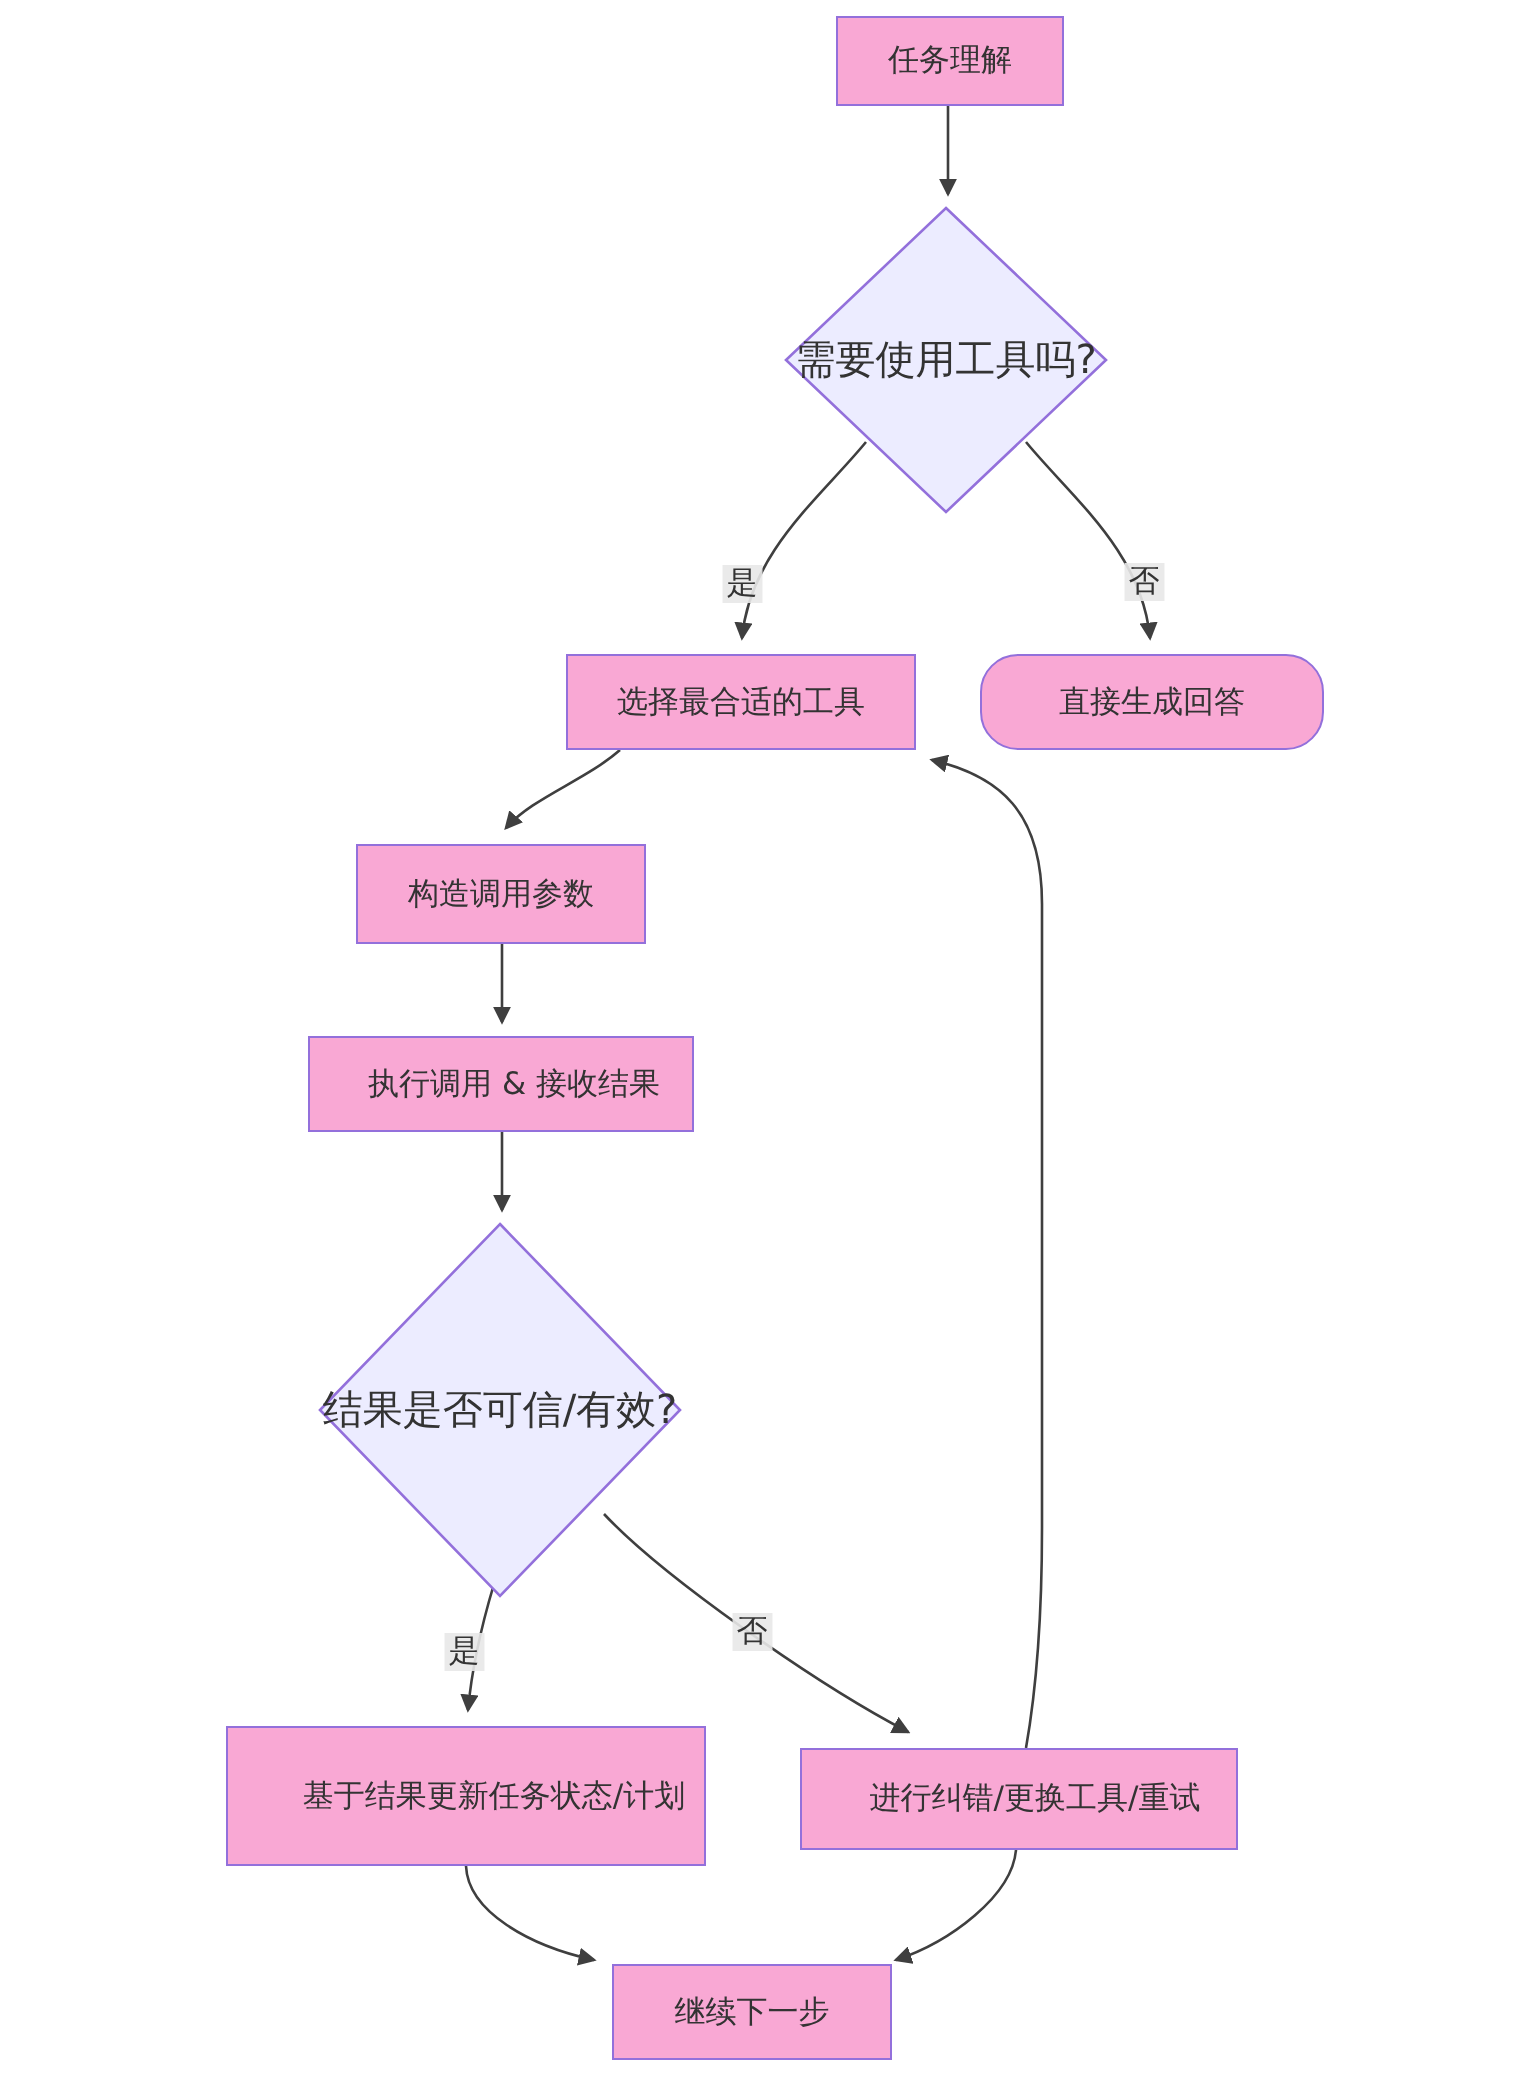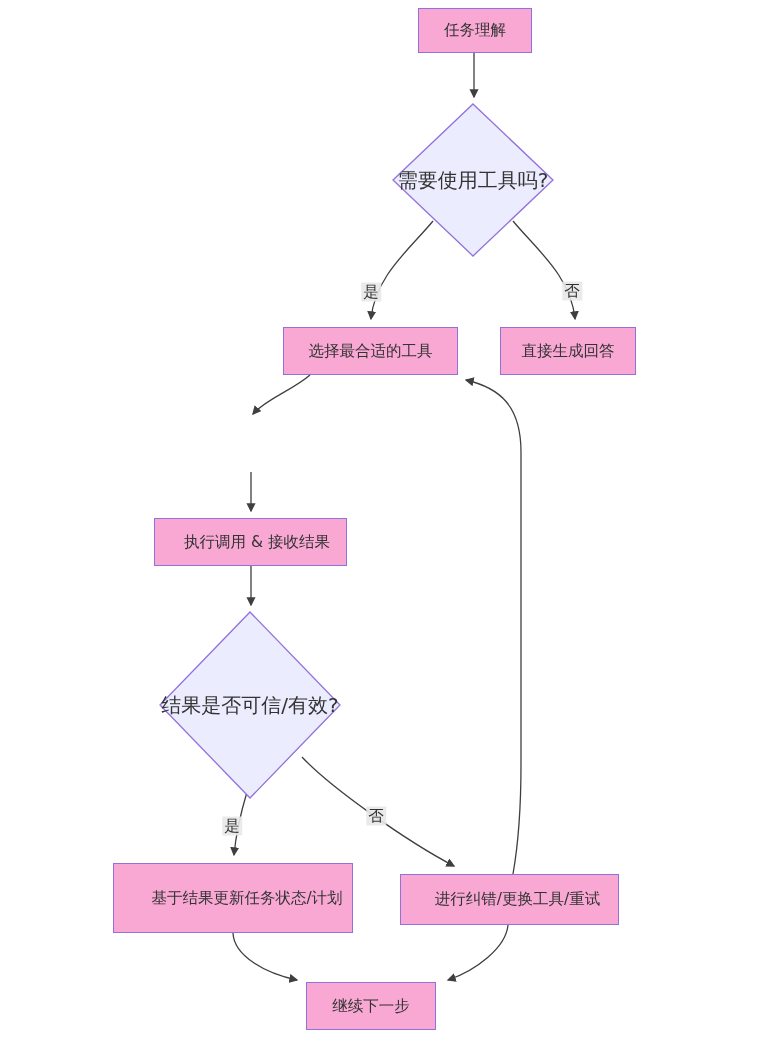--- a/index.html
+++ b/index.html
@@ -100,32 +100,33 @@
   <div class="node" style="left:418px; top:8px; width:114px; height:45px;">任务理解</div>
 
   <div class="diamond-label" style="left:473px; top:180px;">需要使用工具吗?</div>
 
   <div class="edge-label" style="left:371px; top:292px;">是</div>
 
   <div class="edge-label" style="left:572px; top:291px;">否</div>
 
   <div class="node" style="left:283px; top:327px; width:175px; height:48px;">选择最合适的工具</div>
 
-  <div class="node" style="left:500px; top:327px; width:136px; height:48px;">直接生成回答</div>
+  <div class="node" style="left:490px; top:327px; width:172px; height:48px;border-radius:19px;">直接生成回答</div>
 
+  <div class="node" style="left:178px; top:422px; width:145px; height:50px;">构造调用参数</div>
 
   <div class="node" style="left:154px; top:518px; width:193px; height:48px;padding-left:13px;">执行调用 &amp; 接收结果</div>
 
   <div class="diamond-label" style="left:250px; top:705px;">结果是否可信/有效?</div>
 
   <div class="edge-label" style="left:232px; top:826px;">是</div>
 
   <div class="edge-label" style="left:376px; top:816px;">否</div>
 
   <div class="node" style="left:113px; top:863px; width:240px; height:70px;padding-left:28px;">
     <span class="wrap-text">基于结果更新任务状态/计划</span>
   </div>
 
   <div class="node" style="left:400px; top:874px; width:219px; height:51px;padding-left:16px;">进行纠错/更换工具/重试</div>
 
-  <div class="node" style="left:306px; top:982px; width:130px; height:48px;">继续下一步</div>
+  <div class="node" style="left:306px; top:982px; width:140px; height:48px;">继续下一步</div>
 
 </div>
 
 </body></html>

